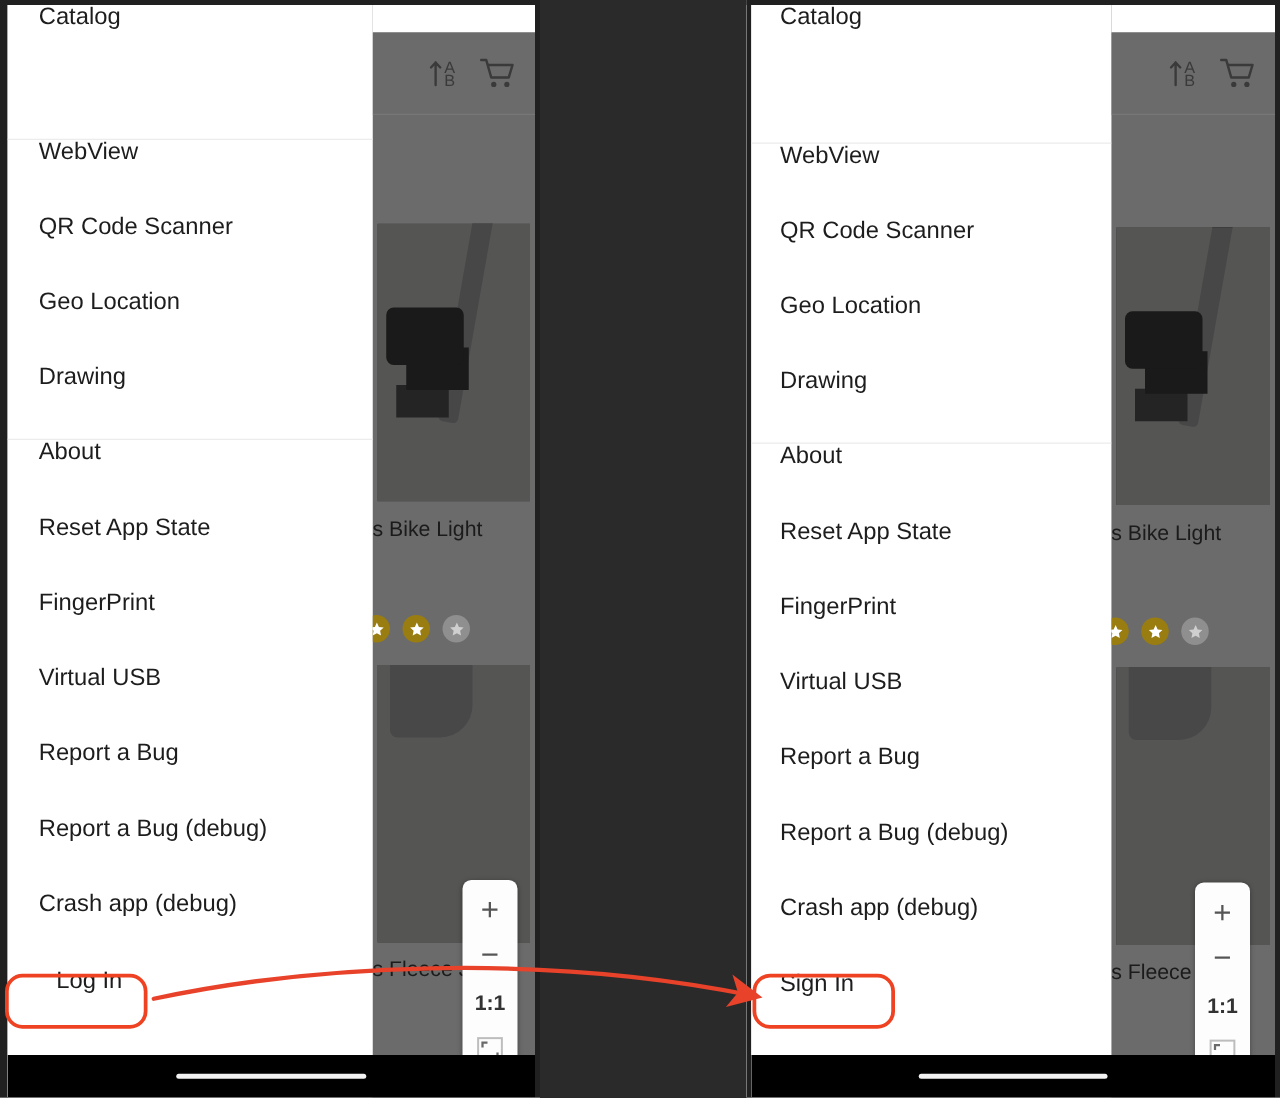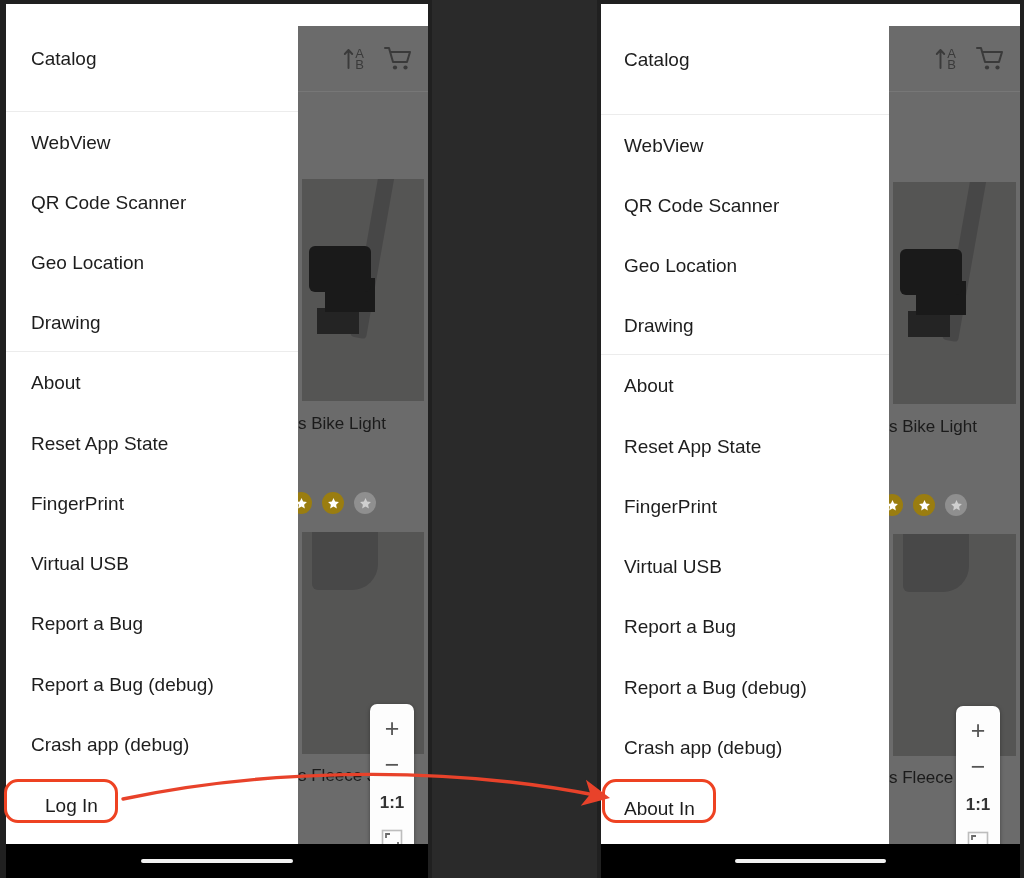--- a/index.html
+++ b/index.html
@@ -104,21 +104,21 @@
   }
   .panel.left .drawer { width:292px; }
   .panel.right .drawer{ width:288px; }
 
   .drawer-list{ position:absolute; left:0; right:0; top:0; }
   .mitem{
     position:relative;
     color:#1d1d1d;
     font-size:19px;
     line-height:1;
-    display:flex; align-items:center;
+    display:flex; align-items:flex-start;
   }
   .panel.left .mitem { padding-left:25px; }
   .panel.right .mitem{ padding-left:23px; }
   .mitem.sep::after{
     content:""; position:absolute; left:0; right:0; bottom:0;
     height:1px; background:#ececec;
   }
 
   
   .zoomwidget{
@@ -406,21 +406,21 @@
           <div class="mitem" style="top:592px; height:61px; position:absolute; left:0; right:0;">
               <span>Report a Bug</span>
             </div>
           <div class="mitem" style="top:653px; height:60px; position:absolute; left:0; right:0;">
               <span>Report a Bug (debug)</span>
             </div>
           <div class="mitem" style="top:713px; height:61px; position:absolute; left:0; right:0;">
               <span>Crash app (debug)</span>
             </div>
           <div class="mitem" style="top:774px; height:60px; position:absolute; left:0; right:0;">
-              <span>About In</span>
+              <span>Sign In</span>
             </div>
         </div>
       </div>
 
       <div class="zoomwidget" style="left:355px; top:702px;">
         <div class="zb">+</div>
         <div class="zb">−</div>
         <div class="zb ratio">1:1</div>
         <div class="zb fit">
           <svg width="22" height="22" viewBox="0 0 22 22">

